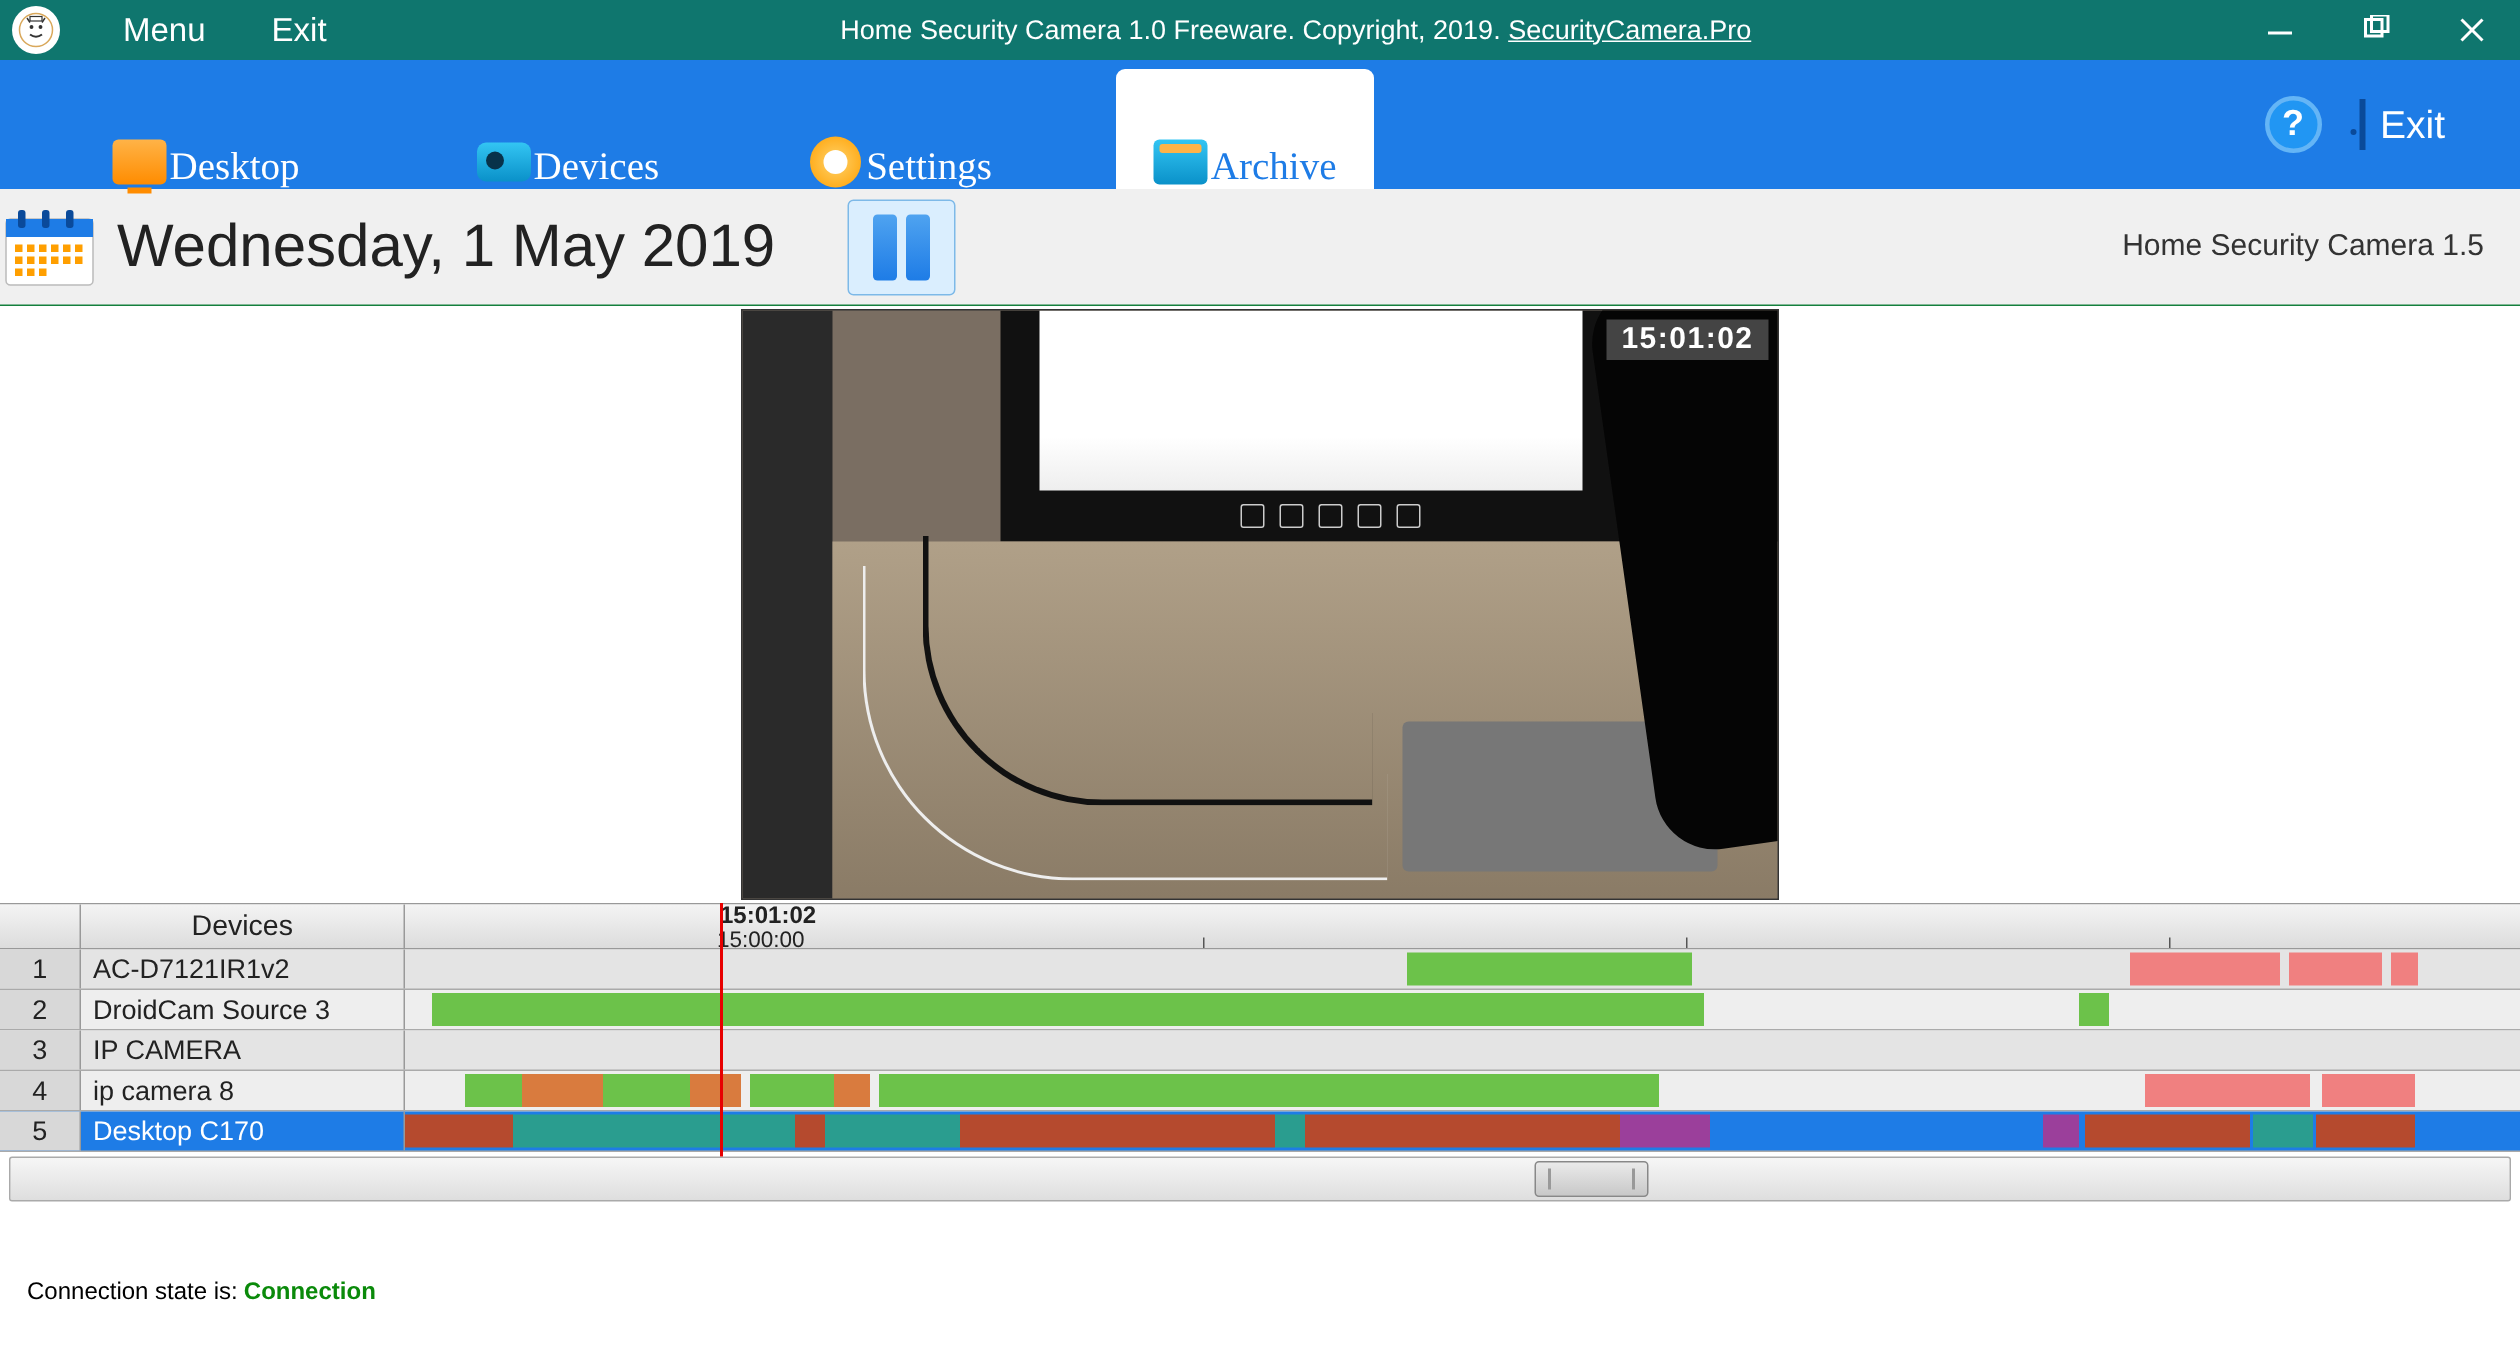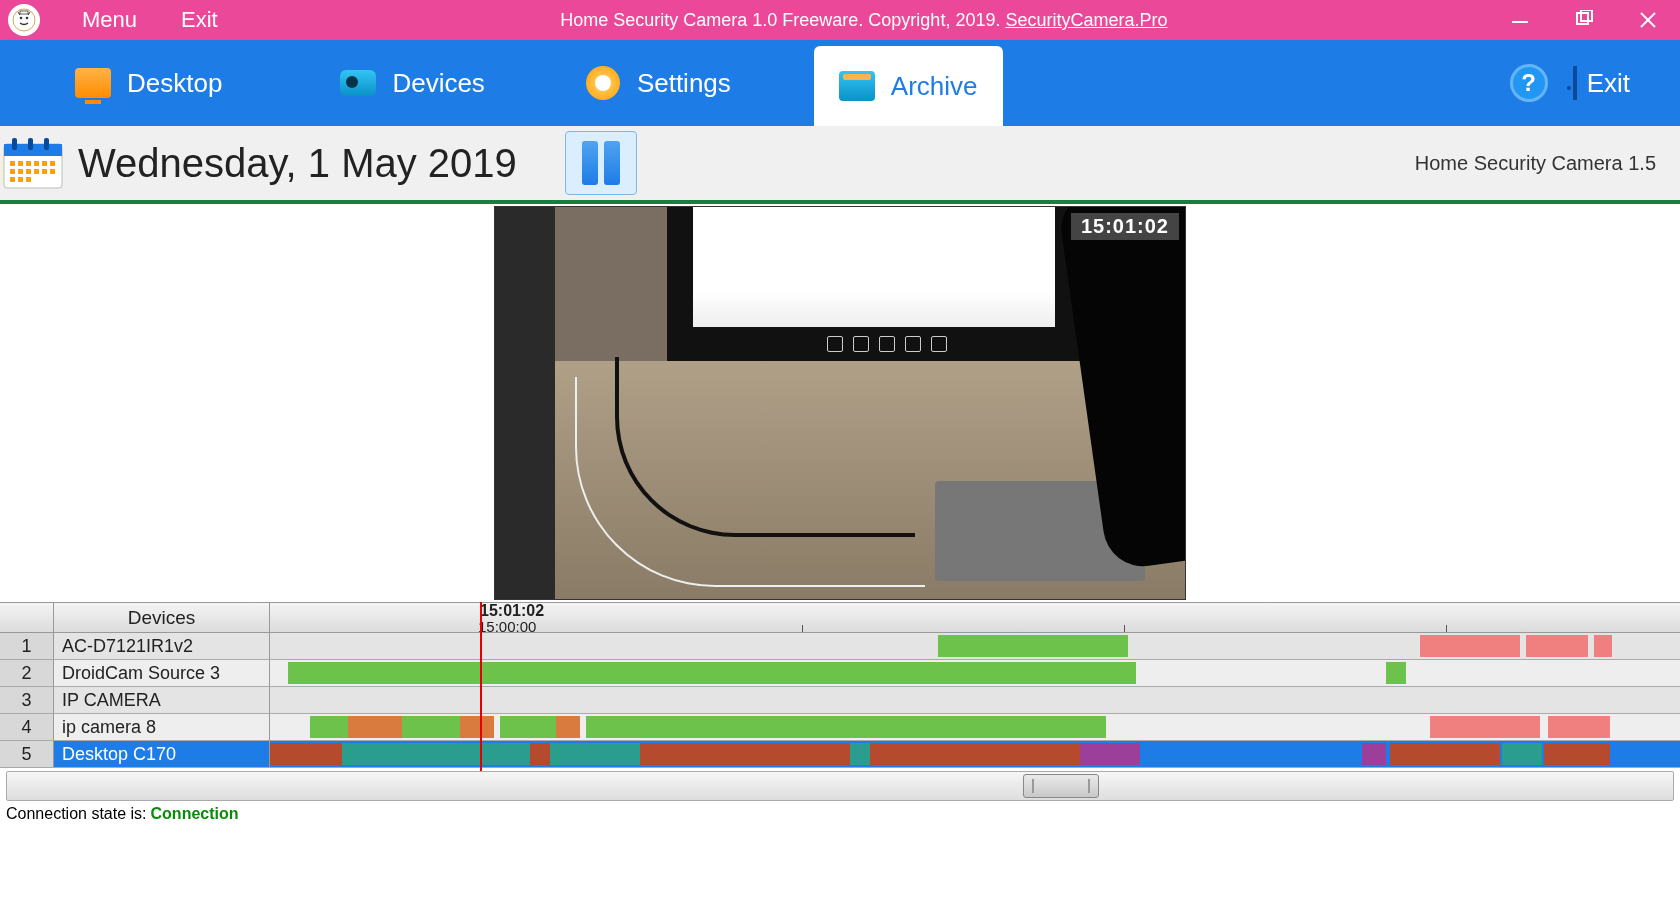--- a/index.html
+++ b/index.html
@@ -1,37 +1,37 @@
 <!DOCTYPE html>
 <html><head>
 <meta charset="utf-8">
 <style>
 * { margin: 0; padding: 0; box-sizing: border-box; }
 body { font-family: "Segoe UI", Arial, sans-serif; width: 1680px; height: 900px; overflow: hidden; background: #fff; display: flex; flex-direction: column; }
 
 
-.titlebar { background: #ec4899; color: #fff; height: 40px; display: flex; align-items: center; padding: 0 8px; font-size: 20px; }
+.titlebar { background: #0f766e; color: #fff; height: 40px; display: flex; align-items: center; padding: 0 8px; font-size: 20px; }
 .titlebar .app-icon { width: 32px; height: 32px; background: #fff; border-radius: 50%; margin-right: 20px; display: flex; align-items: center; justify-content: center; font-size: 18px; }
 .titlebar .menu-item { padding: 0 22px; cursor: pointer; font-size: 22px; }
 .titlebar .title-text { flex: 1; text-align: center; font-size: 18px; }
 .titlebar .title-text .link { text-decoration: underline; }
 .titlebar .win-controls { display: flex; gap: 40px; margin-left: 20px; margin-right: 12px; }
 .titlebar .win-btn { width: 24px; height: 24px; display: flex; align-items: center; justify-content: center; cursor: pointer; font-size: 18px; font-weight: bold; }
 
 
 .tabbar { background: #1e7ce6; color: #fff; height: 86px; display: flex; align-items: center; padding: 0 50px 0 50px; font-size: 26px; }
-.tabbar .tab { display: flex; align-items: center; gap: 16px; padding: 0 25px; height: 86px; cursor: pointer; }
+.tabbar .tab { display: flex; align-items: flex-end; gap: 2px; padding: 0 25px; height: 86px; cursor: pointer; font-family: Liberation Serif, serif; }
 .tabbar .tab.active { background: #fff; color: #1e7ce6; border-radius: 6px 6px 0 0; margin-top: 6px; height: 80px; padding-top: 0; }
 .tabbar .tab .icon { width: 36px; height: 36px; display: flex; align-items: center; justify-content: center; }
 .tabbar .spacer { flex: 1; }
 .tabbar .help-circle { width: 38px; height: 38px; border-radius: 50%; background: #2196f3; border: 3px solid #64b5f6; display: flex; align-items: center; justify-content: center; font-size: 24px; font-weight: bold; margin-right: 25px; cursor: pointer; }
 .tabbar .exit { display: flex; align-items: center; gap: 10px; cursor: pointer; }
 
 
-.daterow { background: #f0f0f0; border-bottom: 4px solid #15803d; height: 78px; display: flex; align-items: center; padding: 0 20px 0 0; }
+.daterow { background: #f0f0f0; border-bottom: 1px solid #15803d; height: 78px; display: flex; align-items: center; padding: 0 20px 0 0; }
 .daterow .cal-icon { width: 66px; height: 58px; margin-right: 12px; }
 .daterow .date-text { font-size: 40px; color: #222; font-weight: 400; flex: 0 0 auto; }
 .daterow .pause-wrap { margin-left: 48px; width: 72px; height: 64px; background: #daeefe; border: 1px solid #7db9e8; border-radius: 4px; display: flex; align-items: center; justify-content: center; cursor: pointer; }
 .daterow .pause-wrap .bars { display: flex; gap: 6px; }
 .daterow .pause-wrap .bar { width: 16px; height: 44px; background: linear-gradient(#4fa3f0,#1e7ce6); border-radius: 3px; }
 .daterow .spacer { flex: 1; }
 .daterow .app-name { font-size: 20px; color: #333; margin-right: 4px; }
 
 
 .video-area { background: #fff; display: flex; justify-content: center; padding: 2px 0; }
@@ -74,21 +74,21 @@
 .seg.orange { background: #d97b3e; }
 .playhead-line { position: absolute; top: 0; left: 480px; width: 2px; background: #e80000; z-index: 50; }
 
 
 .scroll-row { height: 30px; background: linear-gradient(#f6f6f6,#dedede); border: 1px solid #aaa; margin: 3px 6px 2px 6px; position: relative; border-radius: 2px;}
 .scroll-thumb { position: absolute; top: 2px; bottom: 2px; left: 1016px; width: 76px; background: linear-gradient(#eaeaea,#c8c8c8); border: 1px solid #888; border-radius: 3px; }
 .scroll-thumb::before, .scroll-thumb::after { content:""; position:absolute; top:4px; bottom:4px; width:2px; background:#999; }
 .scroll-thumb::before{left:8px;} .scroll-thumb::after{right:8px;}
 
 
-.statusbar { height: 22px; font-size: 16px; padding-left: 6px; display: flex; align-items: center; }
+.statusbar { height: 22px; font-size: 16px; padding-left: 18px; display: flex; align-items: center; margin-top: 48px; }
 .statusbar .connected { color: #0a8a0a; font-weight: bold; margin-left: 4px; }
 
 .timeline-wrap { position: relative; }
 
 
 .ico-desktop{width:36px;height:30px;background:linear-gradient(#ffb347,#ff8c00);border-radius:4px;position:relative;}
 .ico-desktop::after{content:"";position:absolute;bottom:-6px;left:10px;width:16px;height:4px;background:#ff8c00;}
 .ico-devices{width:36px;height:26px;background:linear-gradient(#33c5f3,#0a91c9);border-radius:6px;position:relative;}
 .ico-devices::before{content:"";position:absolute;top:6px;left:6px;width:12px;height:12px;background:#08324a;border-radius:50%;}
 .ico-archive{width:36px;height:30px;background:linear-gradient(#33c5f3,#0a91c9);border-radius:4px;position:relative;}

